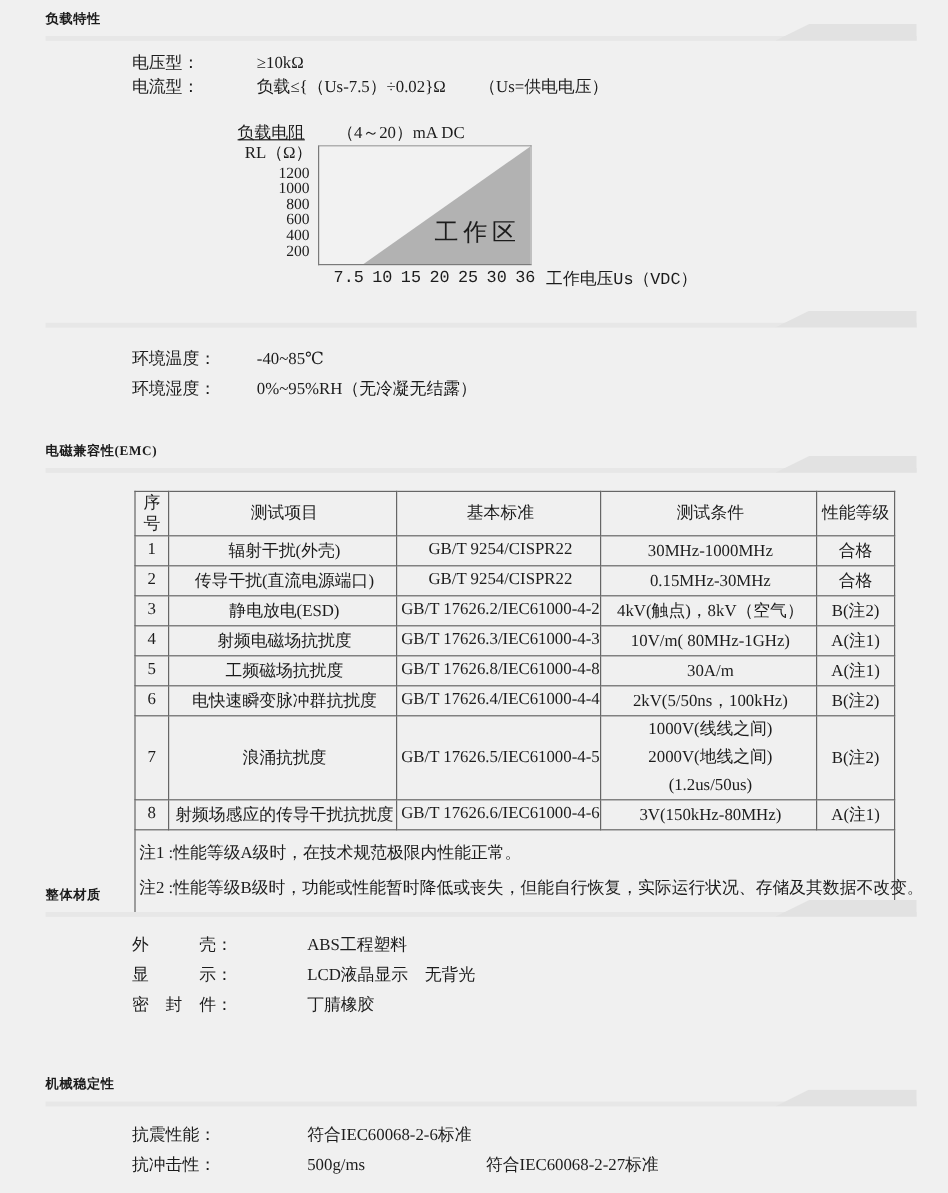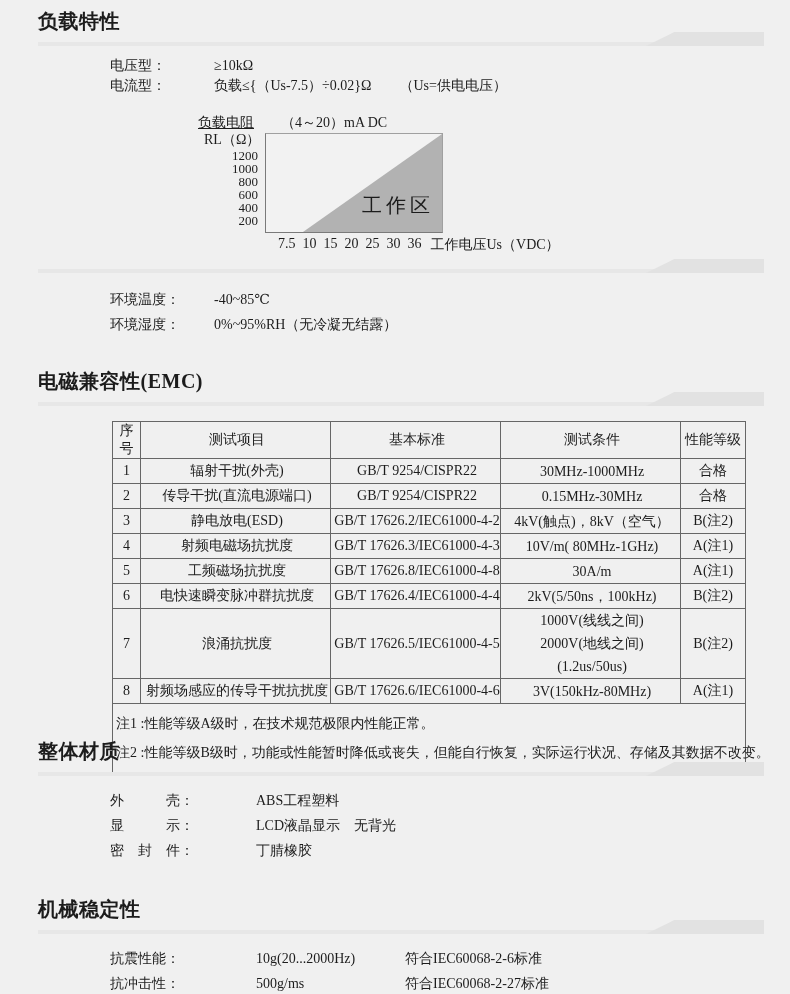--- a/index.html
+++ b/index.html
@@ -10,21 +10,21 @@
     font-size:14px; color:#1c1c1c;
   }
   .page { position:relative; width:790px; height:994px; overflow:hidden; background:#f0f0f0; }
   .sec { position:absolute; left:0; width:790px; }
   #sec-load { top:8px; }
   #sec-env  { top:262px; }
   #sec-emc  { top:368px; }
   #sec-mat  { top:738px; }
   #sec-mech { top:896px; }
 
-  .sec-title { margin-left:38px; font-size:20px; font-weight:bold; letter-spacing:0.5px; }
+  .sec-title { margin-left:38px; font-size:11px; font-weight:bold; letter-spacing:0.5px; }
   .rule { position:relative; margin:7px 0 0 38px; width:726px; height:4px; background:#e7e7e7; }
   .rule .wedge {
     position:absolute; right:0; bottom:0; width:118px; height:14px; background:#e2e2e2;
     clip-path:polygon(0 100%, 24% 0, 100% 0, 100% 100%);
   }
 
   .kv { margin:10px 0 0 110px; }
   .kv-row { display:flex; line-height:20px;gap:16px; }
   .kv-row .kv-label { width:88px; flex:none; }
   .kv2 .kv-row { line-height:25px; }
@@ -43,21 +43,21 @@
   .c-ylab { left:204px; top:17px; }
   .c-ytick { left:196px; width:62px; text-align:right; font-size:13px; line-height:13px; }
   .c-plot {
     position:absolute; left:265px; top:19px; width:178px; height:100px;
     background:#f2f2f2; border:1px solid #a0a0a0;
     border-left-color:#7a7a7a; border-bottom-color:#7a7a7a;
   }
   .c-tri { position:absolute; left:0; top:0; width:100%; height:100%;
     background:#b2b2b2; clip-path:polygon(21% 100%, 100% 0, 100% 100%); }
   .c-region { position:absolute; left:96px; top:58px; font-size:20px; letter-spacing:4px; white-space:nowrap; }
-  .c-xrow { position:absolute; left:278px; top:122px; display:flex; gap:7px; }
+  .c-xrow { position:absolute; left:278px; top:122px; display:flex; gap:7px;font-family:Liberation Mono, monospace; }
   .c-xrow span { position:static; }
   .c-xlabel { margin-left:2px; }
 
   
   .emc-table { margin:15px 0 0 112px; border-collapse:collapse; width:633px; table-layout:fixed; }
   .emc-table th, .emc-table td { border:1px solid #666; font-weight:normal; font-size:14px; }
   .emc-table th { height:25px; }
   .emc-table td { height:25px; }
   tr.r7 td { height:49px; }
   .col-no { width:28px; }
@@ -249,21 +249,20 @@
   </div>
 
   <div class="sec" id="sec-mech">
     <div class="sec-title">机械稳定性</div>
     <div class="rule">
         <div class="wedge"></div>
       </div>
     <div class="kv kv-mech" style="margin-top:12px">
       <div class="kv-row">
         <div class="kv-label">抗震性能：</div>
-        <div class="kv-value">10g(20...2000Hz)</div>
         <div class="kv-standard">符合IEC60068-2-6标准</div>
       </div>
       <div class="kv-row">
         <div class="kv-label">抗冲击性：</div>
         <div class="kv-value">500g/ms</div>
         <div class="kv-standard">符合IEC60068-2-27标准</div>
       </div>
     </div>
   </div>
 

